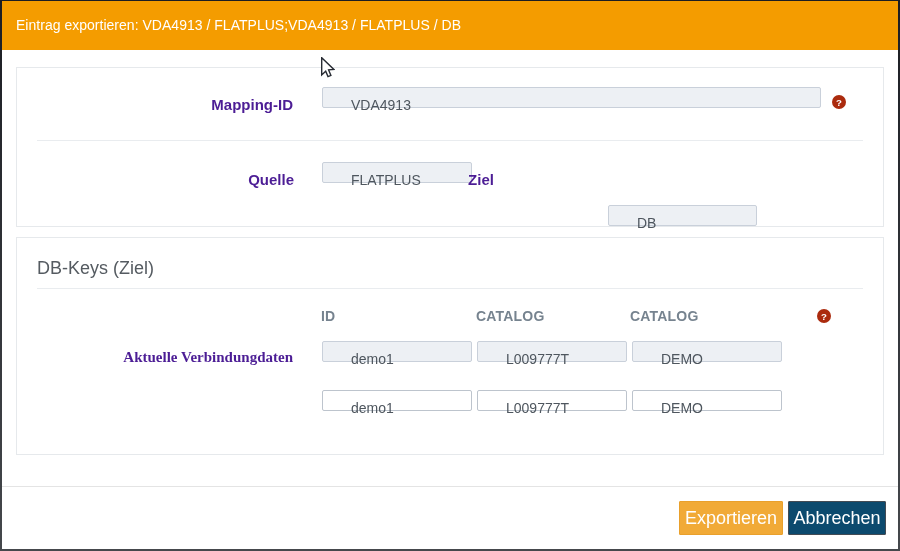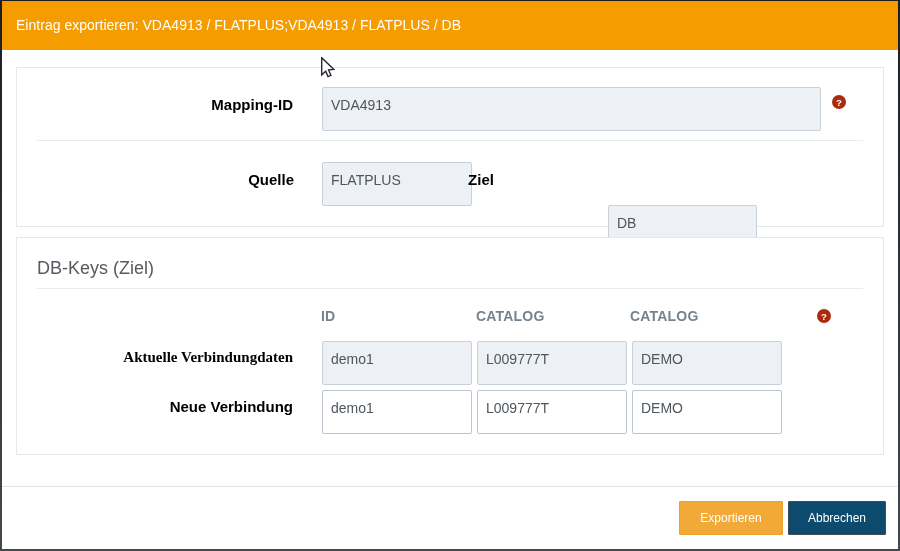--- a/index.html
+++ b/index.html
@@ -4,28 +4,28 @@
 <style>
 * { margin:0; padding:0; box-sizing:border-box; }
 html,body { width:900px; height:551px; overflow:hidden; }
 body { background:linear-gradient(#1b1d23, #45484c); font-family:"Liberation Sans", sans-serif; position:relative; }
 .modal { position:absolute; left:2px; top:1px; width:895.5px; height:548px; background:#fff; }
 .hdr { position:absolute; left:0; top:0; width:100%; height:49px; background:#f49c00;padding-left:20px; }
 .hdr span { position:absolute; left:14px; top:0; line-height:49px; font-size:14px; color:#fff; letter-spacing:0.02px; }
 .panel { position:absolute; border:1px solid #e6e9ec; background:#fff; }
 .p1 { left:14px; top:65.5px; width:868px; height:160.5px; }
 .p2 { left:14px; top:236px; width:868px; height:217.5px; }
-.lbl { position:absolute; font-size:15px; font-weight:bold; color:#000000; text-align:right; }
-.inp { position:absolute; height:44px; background:#edf0f4; border:1px solid #c9d0da; border-radius:2px; font-size:14px; color:#4e565e; line-height:34px; padding-left:8px; }
+.lbl { position:absolute; font-size:15px; font-weight:bold; color:#4c1d95; text-align:right; }
+.inp { position:absolute; height:21px; background:#edf0f4; border:1px solid #c9d0da; border-radius:2px; font-size:14px; color:#4e565e; line-height:34px; padding-left:28px; }
 .inpw { background:#fff; border-color:#bdc4cd; }
 .divl { position:absolute; height:1px; background:#e9ecef; }
 .qicon { position:absolute; width:14px; height:14px; }
 .thead { position:absolute; font-size:14px; font-weight:bold; color:#76838f; letter-spacing:0.2px; }
 .title { position:absolute; font-size:18px; color:#555b61; }
-.btn { position:absolute; height:34px; border-radius:1px; color:#fff; font-size:12px; text-align:center; line-height:32px; }
+.btn { position:absolute; height:34px; border-radius:1px; color:#fff; font-size:18px; text-align:center; line-height:32px; }
 </style>
 </head>
 <body>
 <div class="modal">
   <div class="hdr">
       <span>Eintrag exportieren: VDA4913 / FLATPLUS;VDA4913 / FLATPLUS / DB</span>
     </div>
 
   <div class="panel p1"></div>
   <div class="lbl" style="left:90px; width:201px; top:95px;">Mapping-ID</div>
@@ -51,21 +51,20 @@
   <svg class="qicon" style="left:815px; top:308px;" viewBox="0 0 16 16">
       <circle cx="8" cy="8" r="8" fill="#ab2b0e"></circle>
       <text x="8" y="12.2" font-size="11" font-weight="bold" text-anchor="middle" fill="#fff" font-family="Liberation Sans">?</text>
     </svg>
 
   <div class="lbl" style="left:90px; width:201px; top:348px;font-family:Liberation Serif, serif;">Aktuelle Verbindungdaten</div>
   <div class="inp" style="left:320px; top:340px; width:150px;">demo1</div>
   <div class="inp" style="left:475px; top:340px; width:150px;">L009777T</div>
   <div class="inp" style="left:630px; top:340px; width:150px;">DEMO</div>
 
-  <div class="lbl" style="left:90px; width:201px; top:397px;">Neue Verbindung</div>
   <div class="inp inpw" style="left:320px; top:389px; width:150px;">demo1</div>
   <div class="inp inpw" style="left:475px; top:389px; width:150px;">L009777T</div>
   <div class="inp inpw" style="left:630px; top:389px; width:150px;">DEMO</div>
 
   <div class="divl" style="left:0; top:485px; width:895.5px; background:#e4e4e4;"></div>
   <div class="btn" style="left:677px; top:500px; width:104px; background:#f1aa37; border:1px solid #e9a02c;">Exportieren</div>
   <div class="btn" style="left:786px; top:500px; width:98px; background:#0c4a6e; border:1px solid #434b54;">Abbrechen</div>
 </div>
 <svg style="position:absolute; left:321px; top:57px; width:14px; height:21px;" viewBox="0 0 14 21">
   <path d="M0.7 0.7 L0.7 17.9 L4.7 14.2 L7.0 19.6 L9.9 18.4 L7.6 12.9 L12.9 12.5 Z" fill="#fff" stroke="#272b33" stroke-width="1.4" stroke-linejoin="miter"></path>

